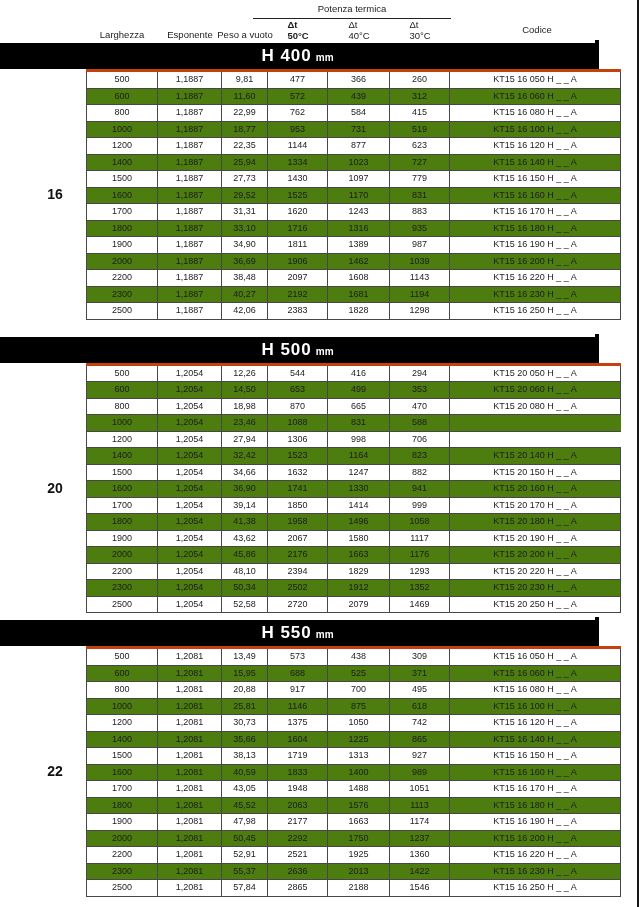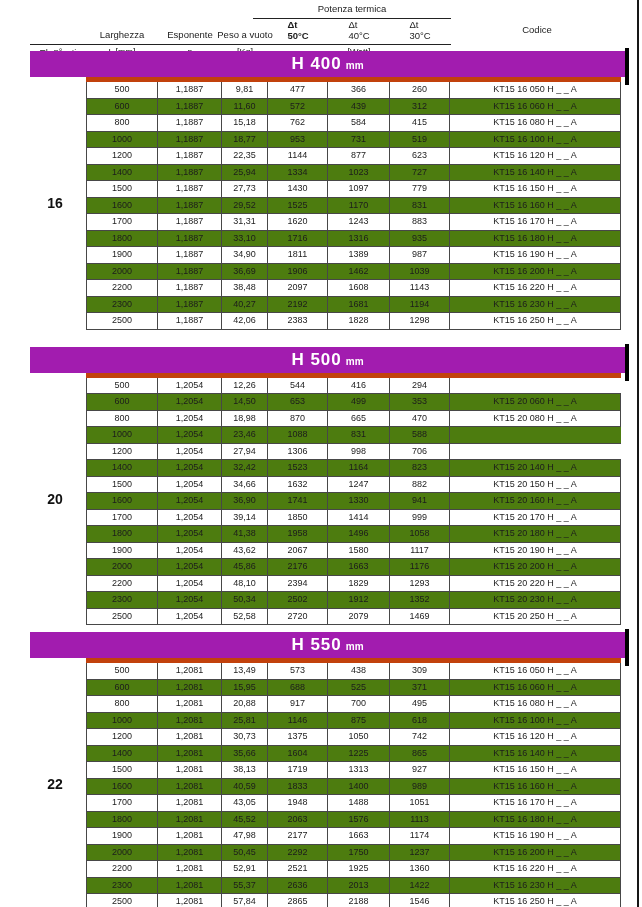--- a/index.html
+++ b/index.html
@@ -2,21 +2,21 @@
 <html><head>
 <meta charset="utf-8">
 <style>
   * { margin: 0; padding: 0; box-sizing: border-box; }
   html, body { background: #ffffff; }
   body { font-family: "Liberation Sans", "DejaVu Sans", sans-serif; color: #1c1c1c; }
   .page { position: relative; width: 642px; height: 907px; background: #fff; overflow: hidden; }
   .page-edge { position: absolute; right: 3px; top: 0; width: 2px; height: 100%; background: #161616; }
 
   
-  .thead { position: relative; height: 51px; }
+  .thead { position: relative; height: 43px; }
   .hlabel { position: absolute; transform: translateX(-50%); white-space: nowrap;
             font-size: 9.5px; color: #222; }
   .pt-label   { left: 352px; top: 3px; }
   .pt-line    { position: absolute; left: 253px; top: 18px; width: 198px; height: 1px; background: #222; }
   .h-elementi { left: 58px;  top: 47px; }
   .h-largh    { left: 122px; top: 29px; }
   .h-esp      { left: 190px; top: 29px; }
   .h-peso     { left: 245px; top: 29px; }
   .dtcol { position: absolute; transform: translateX(-50%); text-align: left;
            font-size: 9.5px; line-height: 10.5px; top: 20px; white-space: nowrap; }
@@ -29,31 +29,31 @@
   .h2-n    { left: 58px;  top: 47px; font-size: 9px; }
   .h2-lmm  { left: 122px; top: 47px; font-size: 9px; }
   .h2-nn   { left: 190px; top: 47px; font-size: 9px; }
   .h2-kg   { left: 245px; top: 47px; font-size: 9px; }
   .h2-watt { left: 359px; top: 47px; font-size: 9px; }
 
   
   .hsection { position: relative; }
   .gap1 { margin-top: 17px; }
   .gap2 { margin-top: 7px; }
-  .band { position: relative; margin-left: 30px; width: 595px; height: 26px;
-          background: #a21caf; color: #fff; text-align: center; }
+  .band { position: relative; width: 595px; height: 26px;
+          background: #000000; color: #fff; text-align: center; }
   .band-title { font-size: 17px; font-weight: bold; line-height: 26px; letter-spacing: 1px; }
   .band-unit  { font-size: 10px; font-weight: bold; margin-left: 4px; }
   .band-endbar { position: absolute; right: -4px; top: -3px; width: 4px; height: 37px; background: #000; }
 
   
   .rows-wrap { position: relative; }
   .elements-num { position: absolute; left: 55px; top: 50%;
                   transform: translate(-50%, -50%); font-weight: bold; font-size: 14px; color: #111; }
-  .rows { margin-left: 86px; width: 535px; border-top: 5px solid #c2410c; }
+  .rows { margin-left: 86px; width: 535px; border-top: 3px solid #c2410c; }
   .trow { display: grid; grid-template-columns: 72px 64px 46px 60px 62px 60px 171px;
           height: 16.5px; border-bottom: 1px solid #474747; background: #fff; }
   .trow.alt { background: #4d7c0f; }
   .tcell { font-size: 9px; line-height: 15.5px; text-align: center; color: #1c1c1c;
            border-right: 1px solid #474747; overflow: hidden; white-space: nowrap; }
   .tcell:first-child { border-left: 1px solid #474747; }
 </style>
 </head>
 <body>
 
@@ -114,21 +114,21 @@
               <div class="tcell">1,1887</div>
               <div class="tcell">11,60</div>
               <div class="tcell">572</div>
               <div class="tcell">439</div>
               <div class="tcell">312</div>
               <div class="tcell">KT15 16 060 H _ _ A</div>
             </div>
             <div class="trow">
               <div class="tcell">800</div>
               <div class="tcell">1,1887</div>
-              <div class="tcell">15,18</div>
+              <div class="tcell">22,99</div>
               <div class="tcell">762</div>
               <div class="tcell">584</div>
               <div class="tcell">415</div>
               <div class="tcell">KT15 16 080 H _ _ A</div>
             </div>
             <div class="trow alt">
               <div class="tcell">1000</div>
               <div class="tcell">1,1887</div>
               <div class="tcell">18,77</div>
               <div class="tcell">953</div>
@@ -247,20 +247,21 @@
     <div class="rows-wrap">
       <span class="elements-num">20</span>
       <div class="rows">
             <div class="trow">
               <div class="tcell">500</div>
               <div class="tcell">1,2054</div>
               <div class="tcell">12,26</div>
               <div class="tcell">544</div>
               <div class="tcell">416</div>
               <div class="tcell">294</div>
+              <div class="tcell">KT15 20 050 H _ _ A</div>
             </div>
             <div class="trow alt">
               <div class="tcell">600</div>
               <div class="tcell">1,2054</div>
               <div class="tcell">14,50</div>
               <div class="tcell">653</div>
               <div class="tcell">499</div>
               <div class="tcell">353</div>
               <div class="tcell">KT15 20 060 H _ _ A</div>
             </div>

